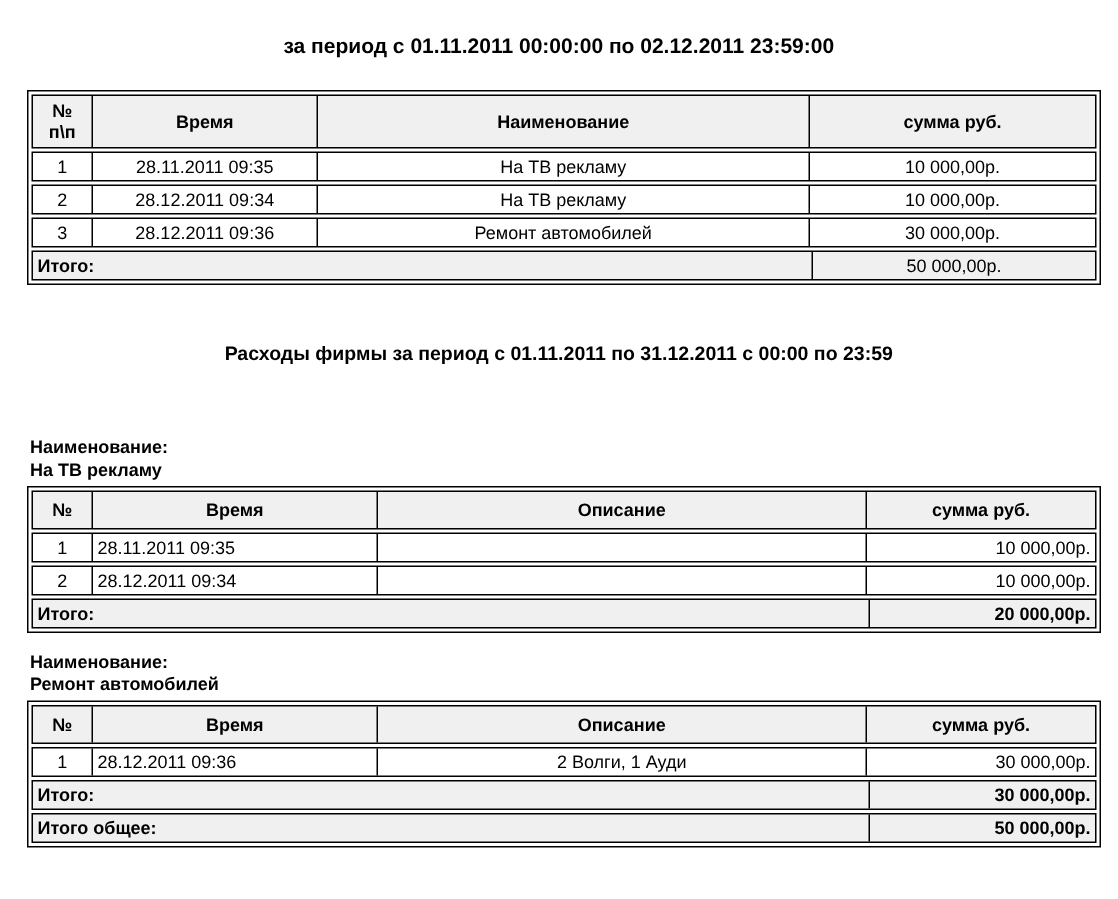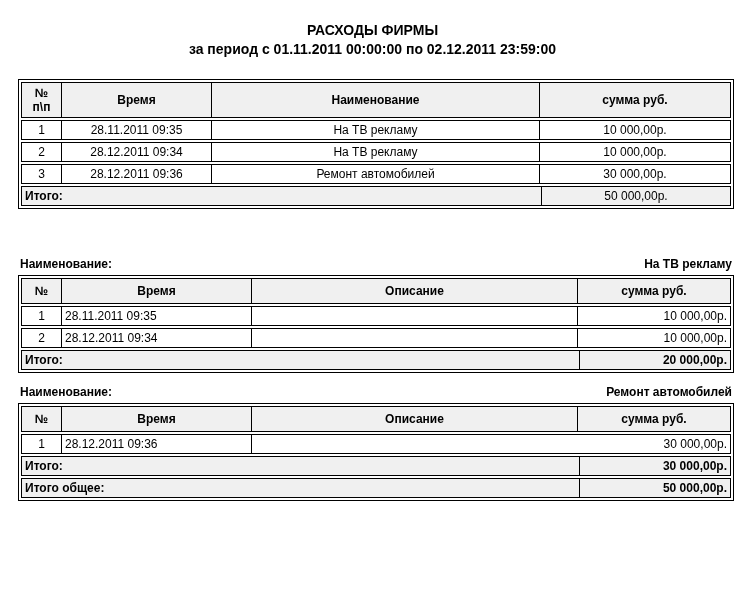--- a/index.html
+++ b/index.html
@@ -56,35 +56,34 @@
   .grouping-heading {
     margin:30px 0 0 15px; font-size:18px; line-height:21px;
     font-weight:bold; font-style:italic;
   }
   .group-subtitle {
     margin-top:38px; text-align:center; font-weight:bold; font-size:13px; line-height:15px;
   }
   .name-row {
     display:flex; justify-content:space-between; box-sizing:border-box;
     margin-left:18px; width:716px; padding:0 2px;
-    font-weight:bold; font-size:12px; line-height:15px;
+    font-weight:bold; font-size:12px; line-height:15px;flex-direction:column;
   }
   .name-row.first { margin-top:48px; }
   .name-row.second { margin-top:12px; }
   .name-row + .tbl { margin-top:3px; }
   .mt20 { margin-top:20px; }
   .underline { }
 </style>
 </head>
 <body>
 
 <div class="page">
 
   <div class="title-block">
-    <div class="center-title">РАСХОДЫ ФИРМЫ</div>
     <div class="center-title">за период с 01.11.2011 00:00:00 по 02.12.2011 23:59:00</div>
   </div>
 
   <div class="tbl t1 mt20">
     <div class="trow hrow gray">
       <div class="cell hcell c1">
         <span class="hl">№</span>
         <span class="hl">п\п</span>
       </div>
       <div class="cell hcell c2">Время</div>
@@ -108,20 +107,21 @@
       <div class="cell c2">28.12.2011 09:36</div>
       <div class="cell c3">Ремонт автомобилей</div>
       <div class="cell c4">30 000,00р.</div>
     </div>
     <div class="trow drow gray">
       <div class="cell al b cmerge">Итого:</div>
       <div class="cell c4">50 000,00р.</div>
     </div>
   </div>
 
+  <div class="group-subtitle">Расходы фирмы за период с 01.11.2011 по 31.12.2011 с 00:00 по 23:59</div>
 
   <div class="name-row first">
     <span>Наименование:</span>
     <span>На ТВ рекламу</span>
   </div>
   <div class="tbl tg">
     <div class="trow hrow gray">
       <div class="cell hcell c1">№</div>
       <div class="cell hcell c2">Время</div>
       <div class="cell hcell c3">Описание</div>
@@ -152,20 +152,21 @@
   <div class="tbl tg">
     <div class="trow hrow gray">
       <div class="cell hcell c1">№</div>
       <div class="cell hcell c2">Время</div>
       <div class="cell hcell c3">Описание</div>
       <div class="cell hcell c4">сумма руб.</div>
     </div>
     <div class="trow drow">
       <div class="cell c1">1</div>
       <div class="cell al c2">28.12.2011 09:36</div>
+      <div class="cell c3">2 Волги, 1 Ауди</div>
       <div class="cell ar c4">30 000,00р.</div>
     </div>
     <div class="trow drow gray">
       <div class="cell al b cmerge">Итого:</div>
       <div class="cell ar b c4">30 000,00р.</div>
     </div>
     <div class="trow drow gray">
       <div class="cell al b cmerge">
         <span class="underline">Итого общее:</span>
       </div>

